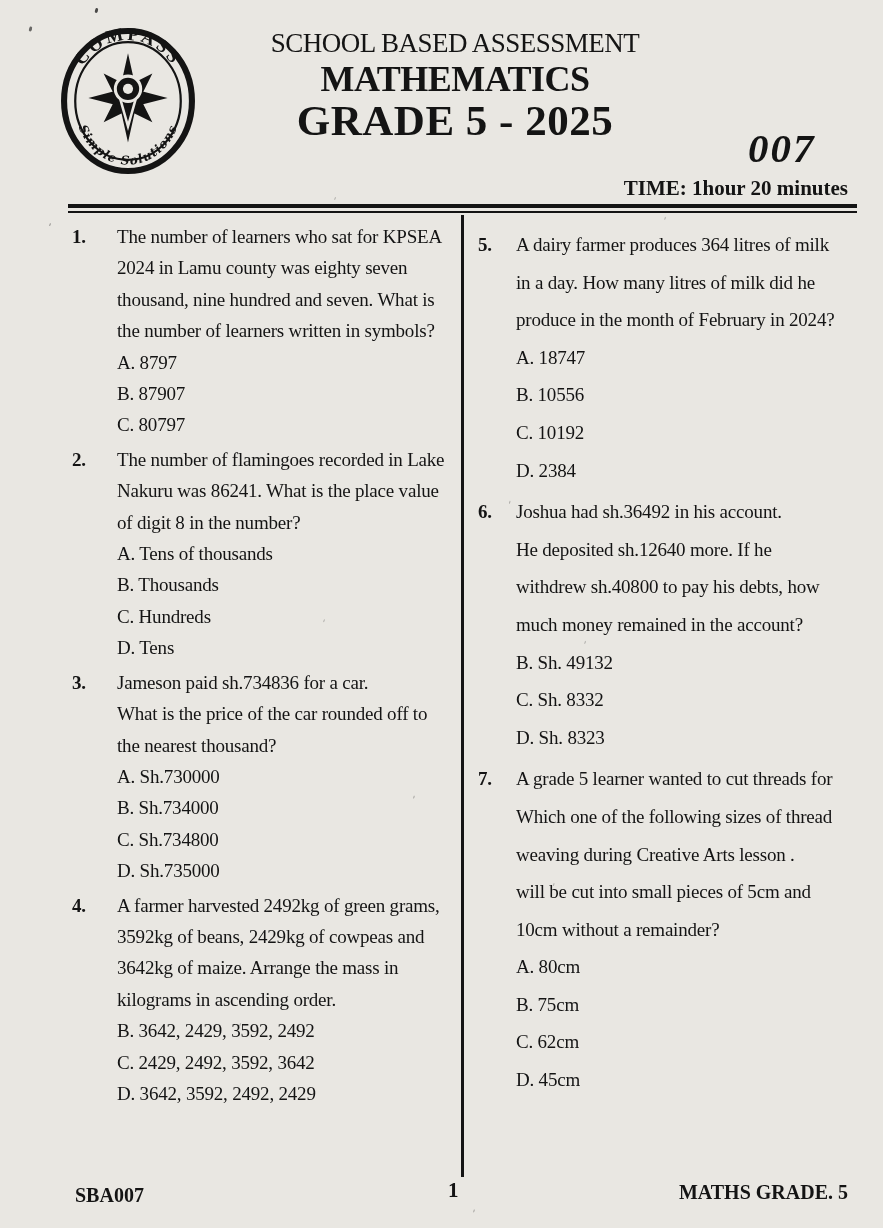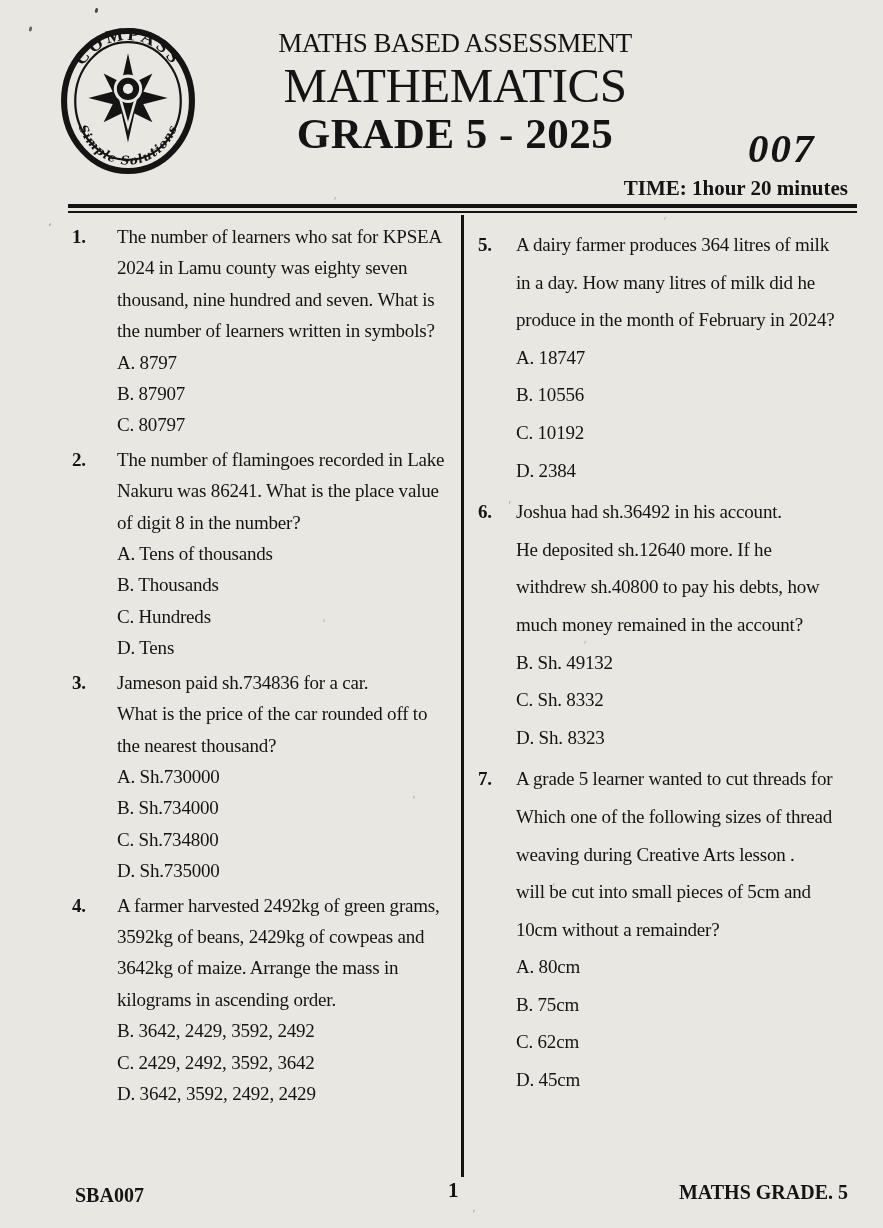--- a/index.html
+++ b/index.html
@@ -31,21 +31,21 @@
       450px 920px 0 -1px rgba(20,20,20,.3),
       85px 1205px 0 -1px rgba(20,20,20,.4),
       460px 1200px 0 -1px rgba(20,20,20,.35),
       285px 105px 0 -1px rgba(20,20,20,.3),
       605px 22px 0 -1px rgba(20,20,20,.3);
   }
   
   .logo{position:absolute;left:60px;top:26px;width:136px;height:150px;}
   .title-block{position:absolute;left:225px;top:28px;width:460px;text-align:center;}
   .t-assessment{font-size:27px;letter-spacing:-.5px;font-weight:400;}
-  .t-subject{font-size:49px;font-weight:400;letter-spacing:-.5px;line-height:1.02;margin-top:2px;}
+  .t-subject{font-size:36px;font-weight:700;letter-spacing:-.5px;line-height:1.02;margin-top:2px;}
   .t-grade{font-size:43px;font-weight:700;letter-spacing:.5px;line-height:1.0;margin-top:1px;}
   .paper-code{position:absolute;left:748px;top:124px;width:110px;font-size:41px;font-weight:700;font-style:italic;letter-spacing:2px;}
   .time-label{position:absolute;right:35px;top:176px;font-size:21px;font-weight:700;}
   .rule-top{position:absolute;left:68px;right:26px;top:204px;height:4px;background:var(--ink);}
   .rule-bottom{position:absolute;left:68px;right:26px;top:211px;height:2px;background:var(--ink);}
   
   .v-divider{position:absolute;left:461px;top:215px;width:3px;height:962px;background:var(--ink);}
   .qcol{position:absolute;font-size:19px;letter-spacing:-.2px;white-space:nowrap;}
   #col-left{left:68px;top:221px;width:392px;line-height:31.4px;}
   #col-right{left:478px;top:226px;width:382px;line-height:37.6px;}
@@ -84,21 +84,21 @@
       </text>
       <polygon points="91,46 79,70 91,94 67,82 43,94 55,70 43,46 67,58" fill="#141414"></polygon>
       <polygon points="67,26 75,62 106,70 75,78 67,114 59,78 28,70 59,62" fill="#141414"></polygon>
       <path d="M 58 66 L 76 66 L 67 98 Z" fill="#141414" stroke="#e9e7e2" stroke-width="2.5"></path>
       <circle cx="67" cy="61" r="12.5" fill="#141414" stroke="#e9e7e2" stroke-width="3"></circle>
       <circle cx="67" cy="61" r="5" fill="#e9e7e2"></circle>
     </svg>
   </div>
 
   <div class="title-block">
-    <div class="t-assessment">MATHS BASED ASSESSMENT</div>
+    <div class="t-assessment">SCHOOL BASED ASSESSMENT</div>
     <div class="t-subject">MATHEMATICS</div>
     <div class="t-grade">GRADE 5 - 2025</div>
   </div>
 
   <div class="paper-code">007</div>
   <div class="time-label">TIME: 1hour 20 minutes</div>
 
   <div class="rule-top"></div>
   <div class="rule-bottom"></div>
 

